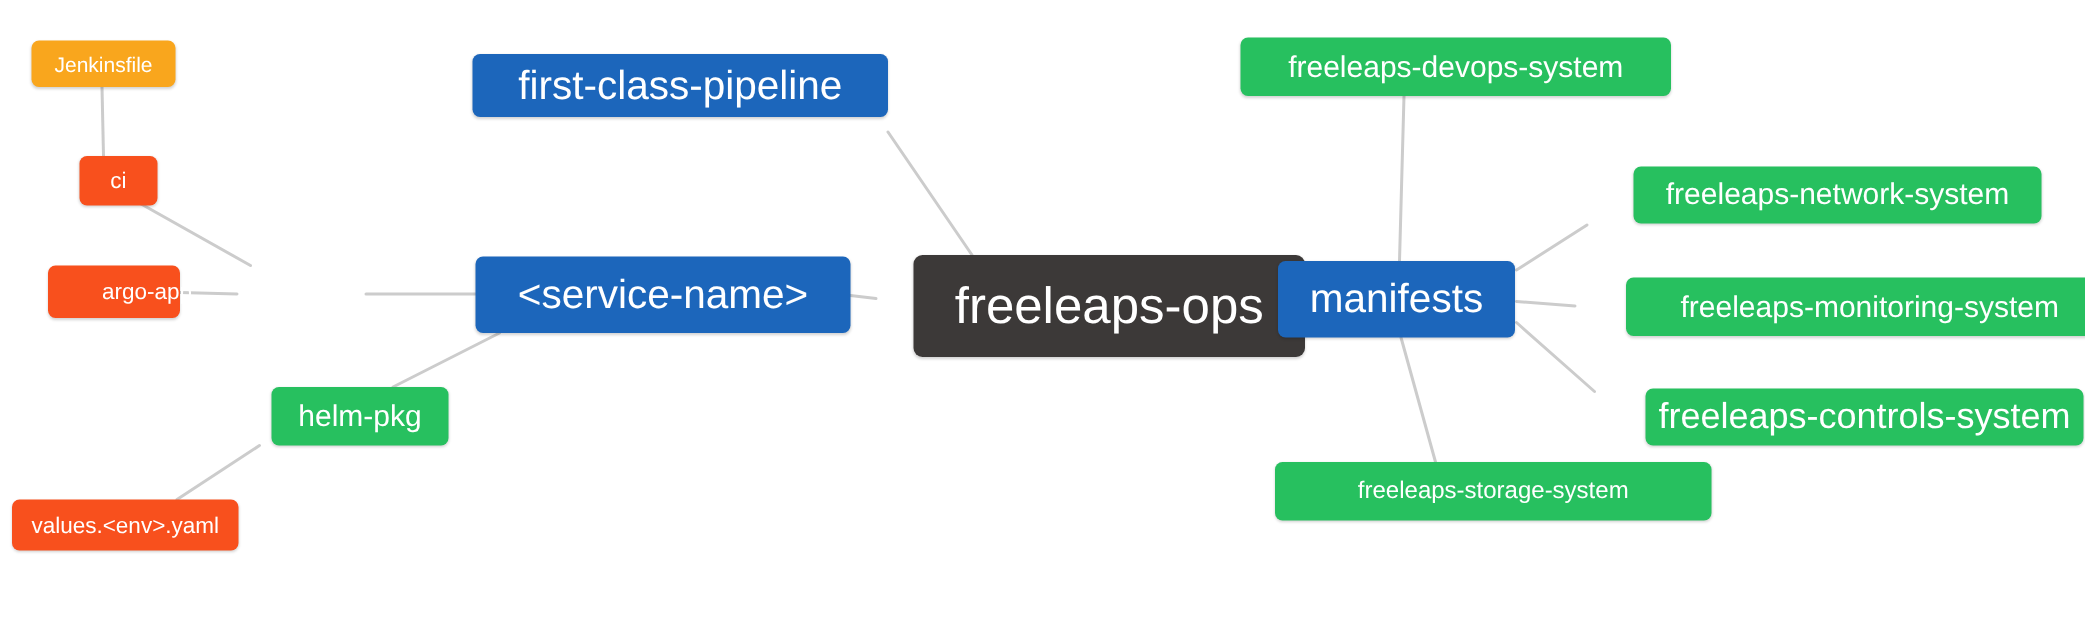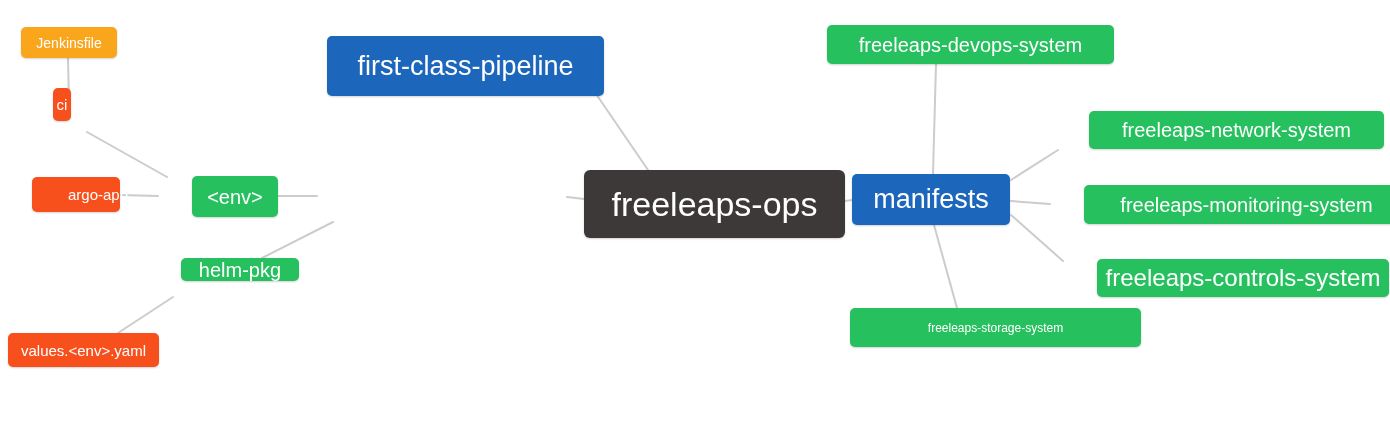--- a/index.html
+++ b/index.html
@@ -44,34 +44,34 @@
     cursor: default;
     line-height: 1;
   }
   .lvl-root   { background: var(--root_bg,   #3C3938); border-radius: 6px; }
   .lvl-blue   { background: var(--branch_bg, #1C66BB); }
   .lvl-green  { background: var(--leaf_bg,   #27C05F); margin-left: 34px; }
   .lvl-red    { background: var(--alert_bg,  #F8501D); }
   .lvl-orange { background: var(--file_bg,   #F9A61D); }
 
   #node-jenkinsfile          { left: 21px;   top: 27px;  width: 96px;  height: 31px; font-size: 14px; text-align: right; }
-  #node-ci                   { left: 53px;   top: 88px; width: 18px;  height: 33px; font-size: 15px; }
+  #node-ci                   { left: 53px;   top: 104px; width: 52px;  height: 33px; font-size: 15px; }
   #node-argo-app             { left: 32px;   top: 177px; width: 88px;  height: 35px; font-size: 15px; padding-left: 44px; }
   #node-env                  { left: 158px;  top: 176px; width: 86px;  height: 41px; font-size: 20px; }
-  #node-helm-pkg             { left: 147px;  top: 258px; width: 118px; height: 23px; font-size: 20px; }
+  #node-helm-pkg             { left: 147px;  top: 258px; width: 118px; height: 39px; font-size: 20px; }
   #node-values-env-yaml      { left: 8px;    top: 333px; width: 151px; height: 34px; font-size: 15px; }
-  #node-first-class-pipeline { left: 327px;  top: 36px;  width: 277px; height: 60px; font-size: 27px; }
+  #node-first-class-pipeline { left: 315px;  top: 36px;  width: 277px; height: 42px; font-size: 27px; }
   #node-service-name         { left: 317px;  top: 171px; width: 250px; height: 51px; font-size: 27px; }
-  #node-root                 { left: 584px;  top: 170px; width: 261px; height: 68px; font-size: 34px; }
+  #node-root                 { left: 609px;  top: 170px; width: 261px; height: 68px; font-size: 34px; }
   #node-manifests            { left: 852px;  top: 174px; width: 158px; height: 51px; font-size: 27px; }
   #node-devops-system        { left: 793px;  top: 25px;  width: 287px; height: 39px; font-size: 20px; }
-  #node-network-system       { left: 1055px; top: 111px; width: 295px; height: 38px; font-size: 20px; }
+  #node-network-system       { left: 1055px; top: 111px; width: 272px; height: 38px; font-size: 20px; }
   #node-monitoring-system    { left: 1050px; top: 185px; width: 325px; height: 39px; font-size: 20px; }
   #node-controls-system      { left: 1063px; top: 259px; width: 292px; height: 38px; font-size: 24px; }
-  #node-storage-system       { left: 816px;  top: 308px; width: 291px; height: 39px; font-size: 12px; }
+  #node-storage-system       { left: 816px;  top: 308px; width: 291px; height: 39px; font-size: 16px; }
 </style>
 </head>
 <body>
 
 <div class="canvas">
 
   <svg class="edges-layer" viewBox="0 0 1390 421" xmlns="http://www.w3.org/2000/svg">
     <line class="edge" x1="68" y1="58" x2="69" y2="104"></line>
     <line class="edge" x1="87" y1="132" x2="167" y2="177"></line>
     <line class="edge" x1="120" y1="195" x2="158" y2="196"></line>
@@ -84,24 +84,24 @@
     <line class="edge" x1="933" y1="174" x2="936" y2="64"></line>
     <line class="edge" x1="1011" y1="180" x2="1058" y2="150"></line>
     <line class="edge" x1="1011" y1="201" x2="1050" y2="204"></line>
     <line class="edge" x1="1011" y1="215" x2="1063" y2="261"></line>
     <line class="edge" x1="934" y1="225" x2="957" y2="308"></line>
   </svg>
 
   <div class="node lvl-orange" id="node-jenkinsfile">Jenkinsfile</div>
   <div class="node lvl-red" id="node-ci">ci</div>
   <div class="node lvl-red" id="node-argo-app">argo-app</div>
-  <div class="node lvl-green" id="node-env">&lt;env&gt;</div>
   <div class="node lvl-green" id="node-helm-pkg">helm-pkg</div>
   <div class="node lvl-red" id="node-values-env-yaml">values.&lt;env&gt;.yaml</div>
   <div class="node lvl-blue" id="node-first-class-pipeline">first-class-pipeline</div>
+  <div class="node lvl-blue" id="node-service-name">&lt;service-name&gt;</div>
   <div class="node lvl-root" id="node-root">freeleaps-ops</div>
   <div class="node lvl-blue" id="node-manifests">manifests</div>
   <div class="node lvl-green" id="node-devops-system">freeleaps-devops-system</div>
   <div class="node lvl-green" id="node-network-system">freeleaps-network-system</div>
   <div class="node lvl-green" id="node-monitoring-system">freeleaps-monitoring-system</div>
   <div class="node lvl-green" id="node-controls-system">freeleaps-controls-system</div>
   <div class="node lvl-green" id="node-storage-system">freeleaps-storage-system</div>
 
 </div>
 

